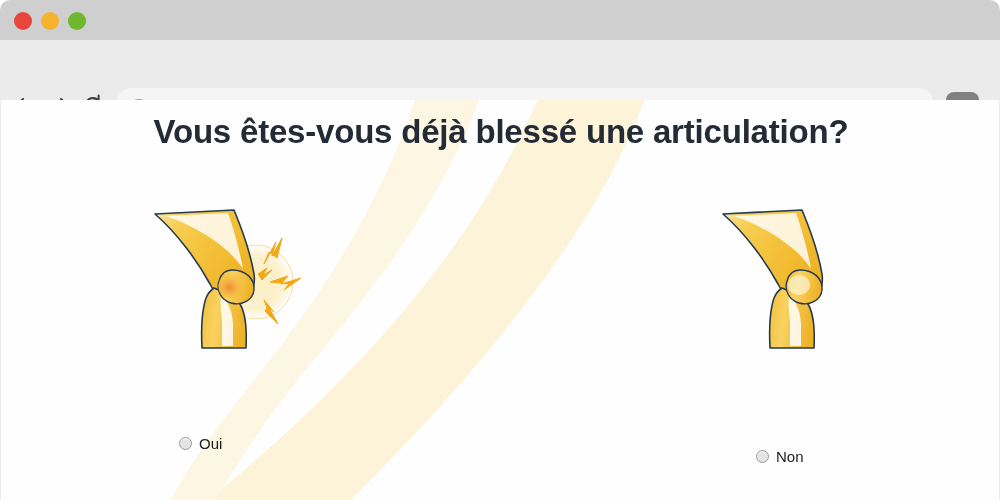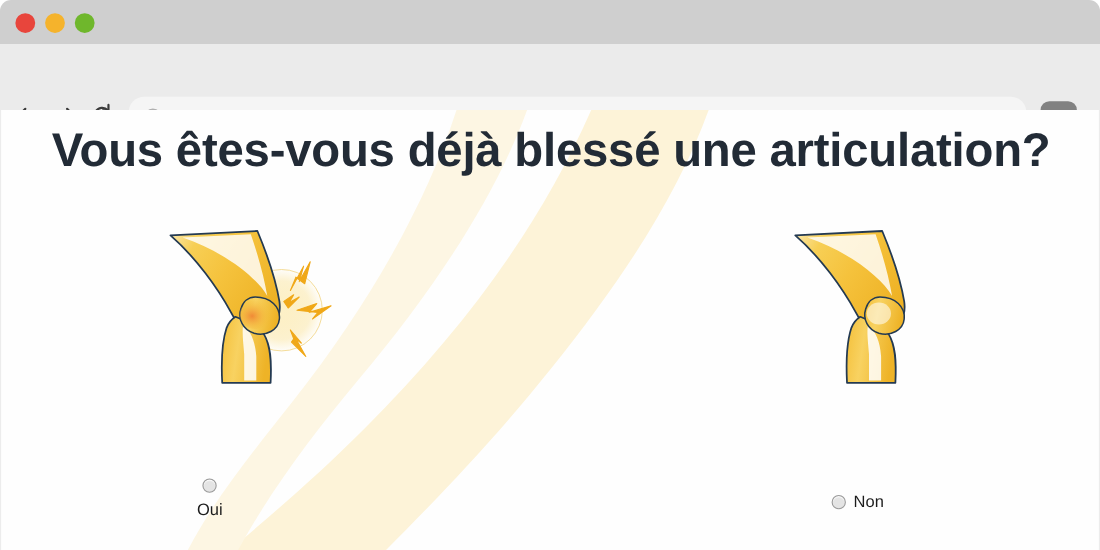--- a/index.html
+++ b/index.html
@@ -129,21 +129,21 @@
     width: 1000px; height: 400px;
     pointer-events: none;
   }
 
   .page-title {
     position: absolute;
     left: 0; top: 13px;
     width: 1000px;
     text-align: center;
     font-family: "Liberation Sans", sans-serif;
-    font-size: 43px;
+    font-size: 33px;
     font-weight: bold;
     color: #222b36;
     letter-spacing: -0.2px;
     white-space: nowrap;
   }
 
   .options-row {
     position: absolute;
     left: 0; top: 100px;
     width: 1000px;
@@ -170,21 +170,21 @@
   .option-figure svg { display: block; width: 100%; height: 100%; }
 
   .option-choice {
     position: absolute;
     top: 235px;
     display: flex;
     align-items: center;
     gap: 7px;
     cursor: pointer;
   }
-  .option.left  .option-choice { left: 148px; flex-direction: column; }
+  .option.left  .option-choice { left: 148px; }
   .option.right .option-choice { left: 155px; margin-top: 13px; }
 
   .radio {
     width: 13px; height: 13px;
     border-radius: 50%;
     background: #e4e4e4;
     border: 1px solid #9a9a9a;
     box-shadow: inset 0 1px 1px rgba(255,255,255,0.85);
     flex: 0 0 auto;
     cursor: pointer;

